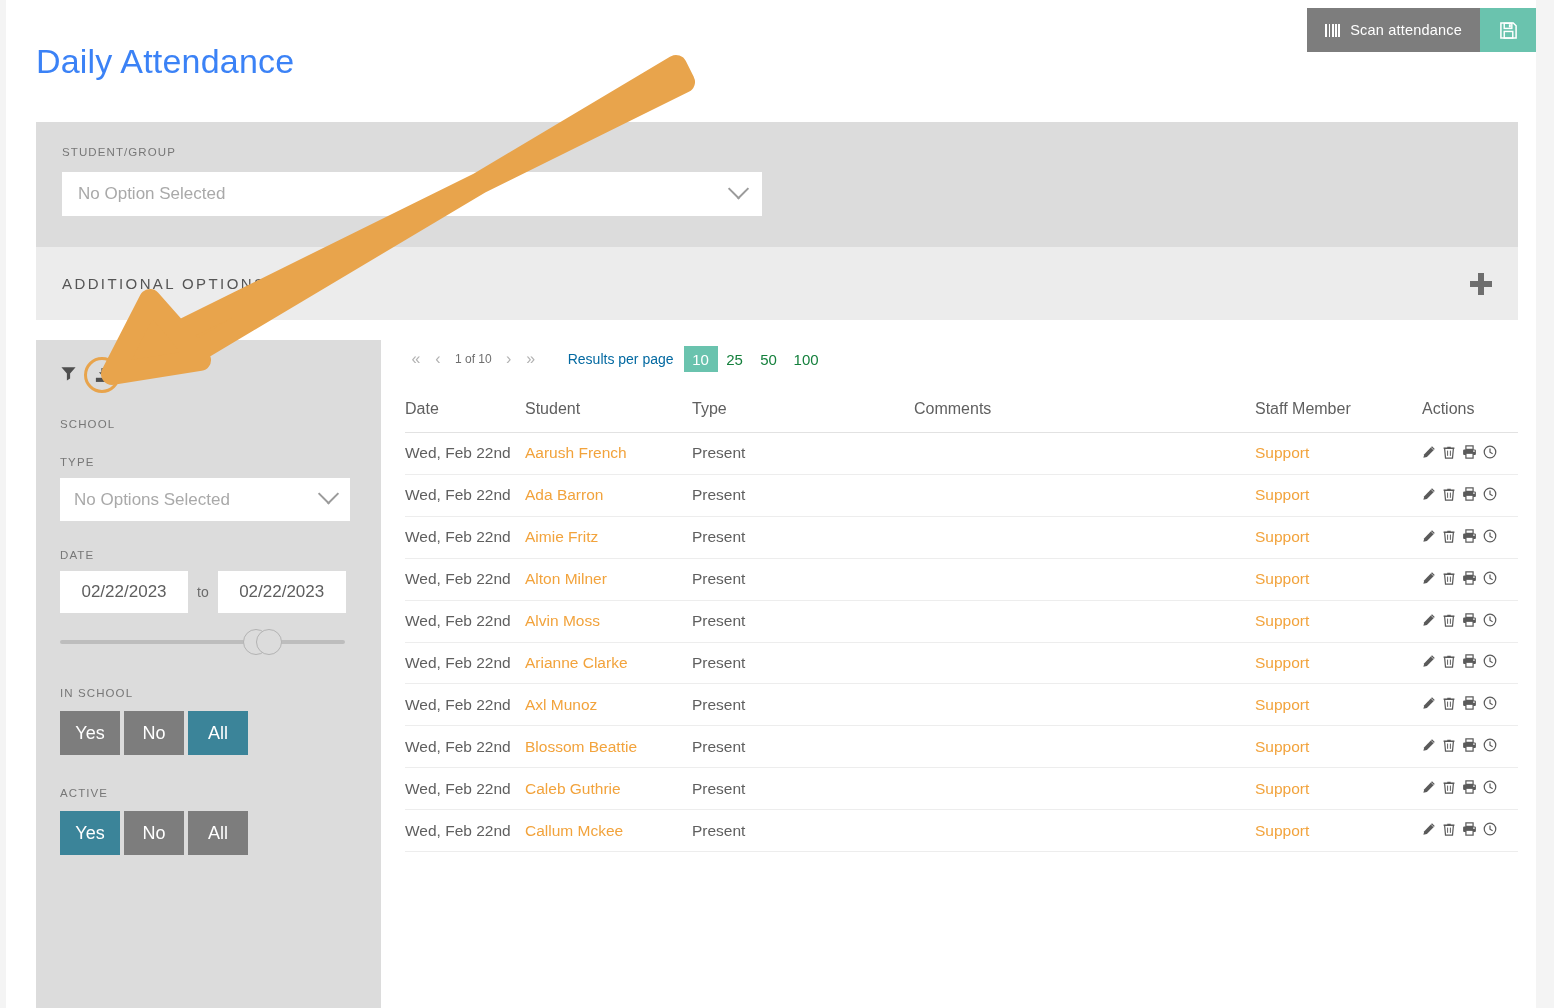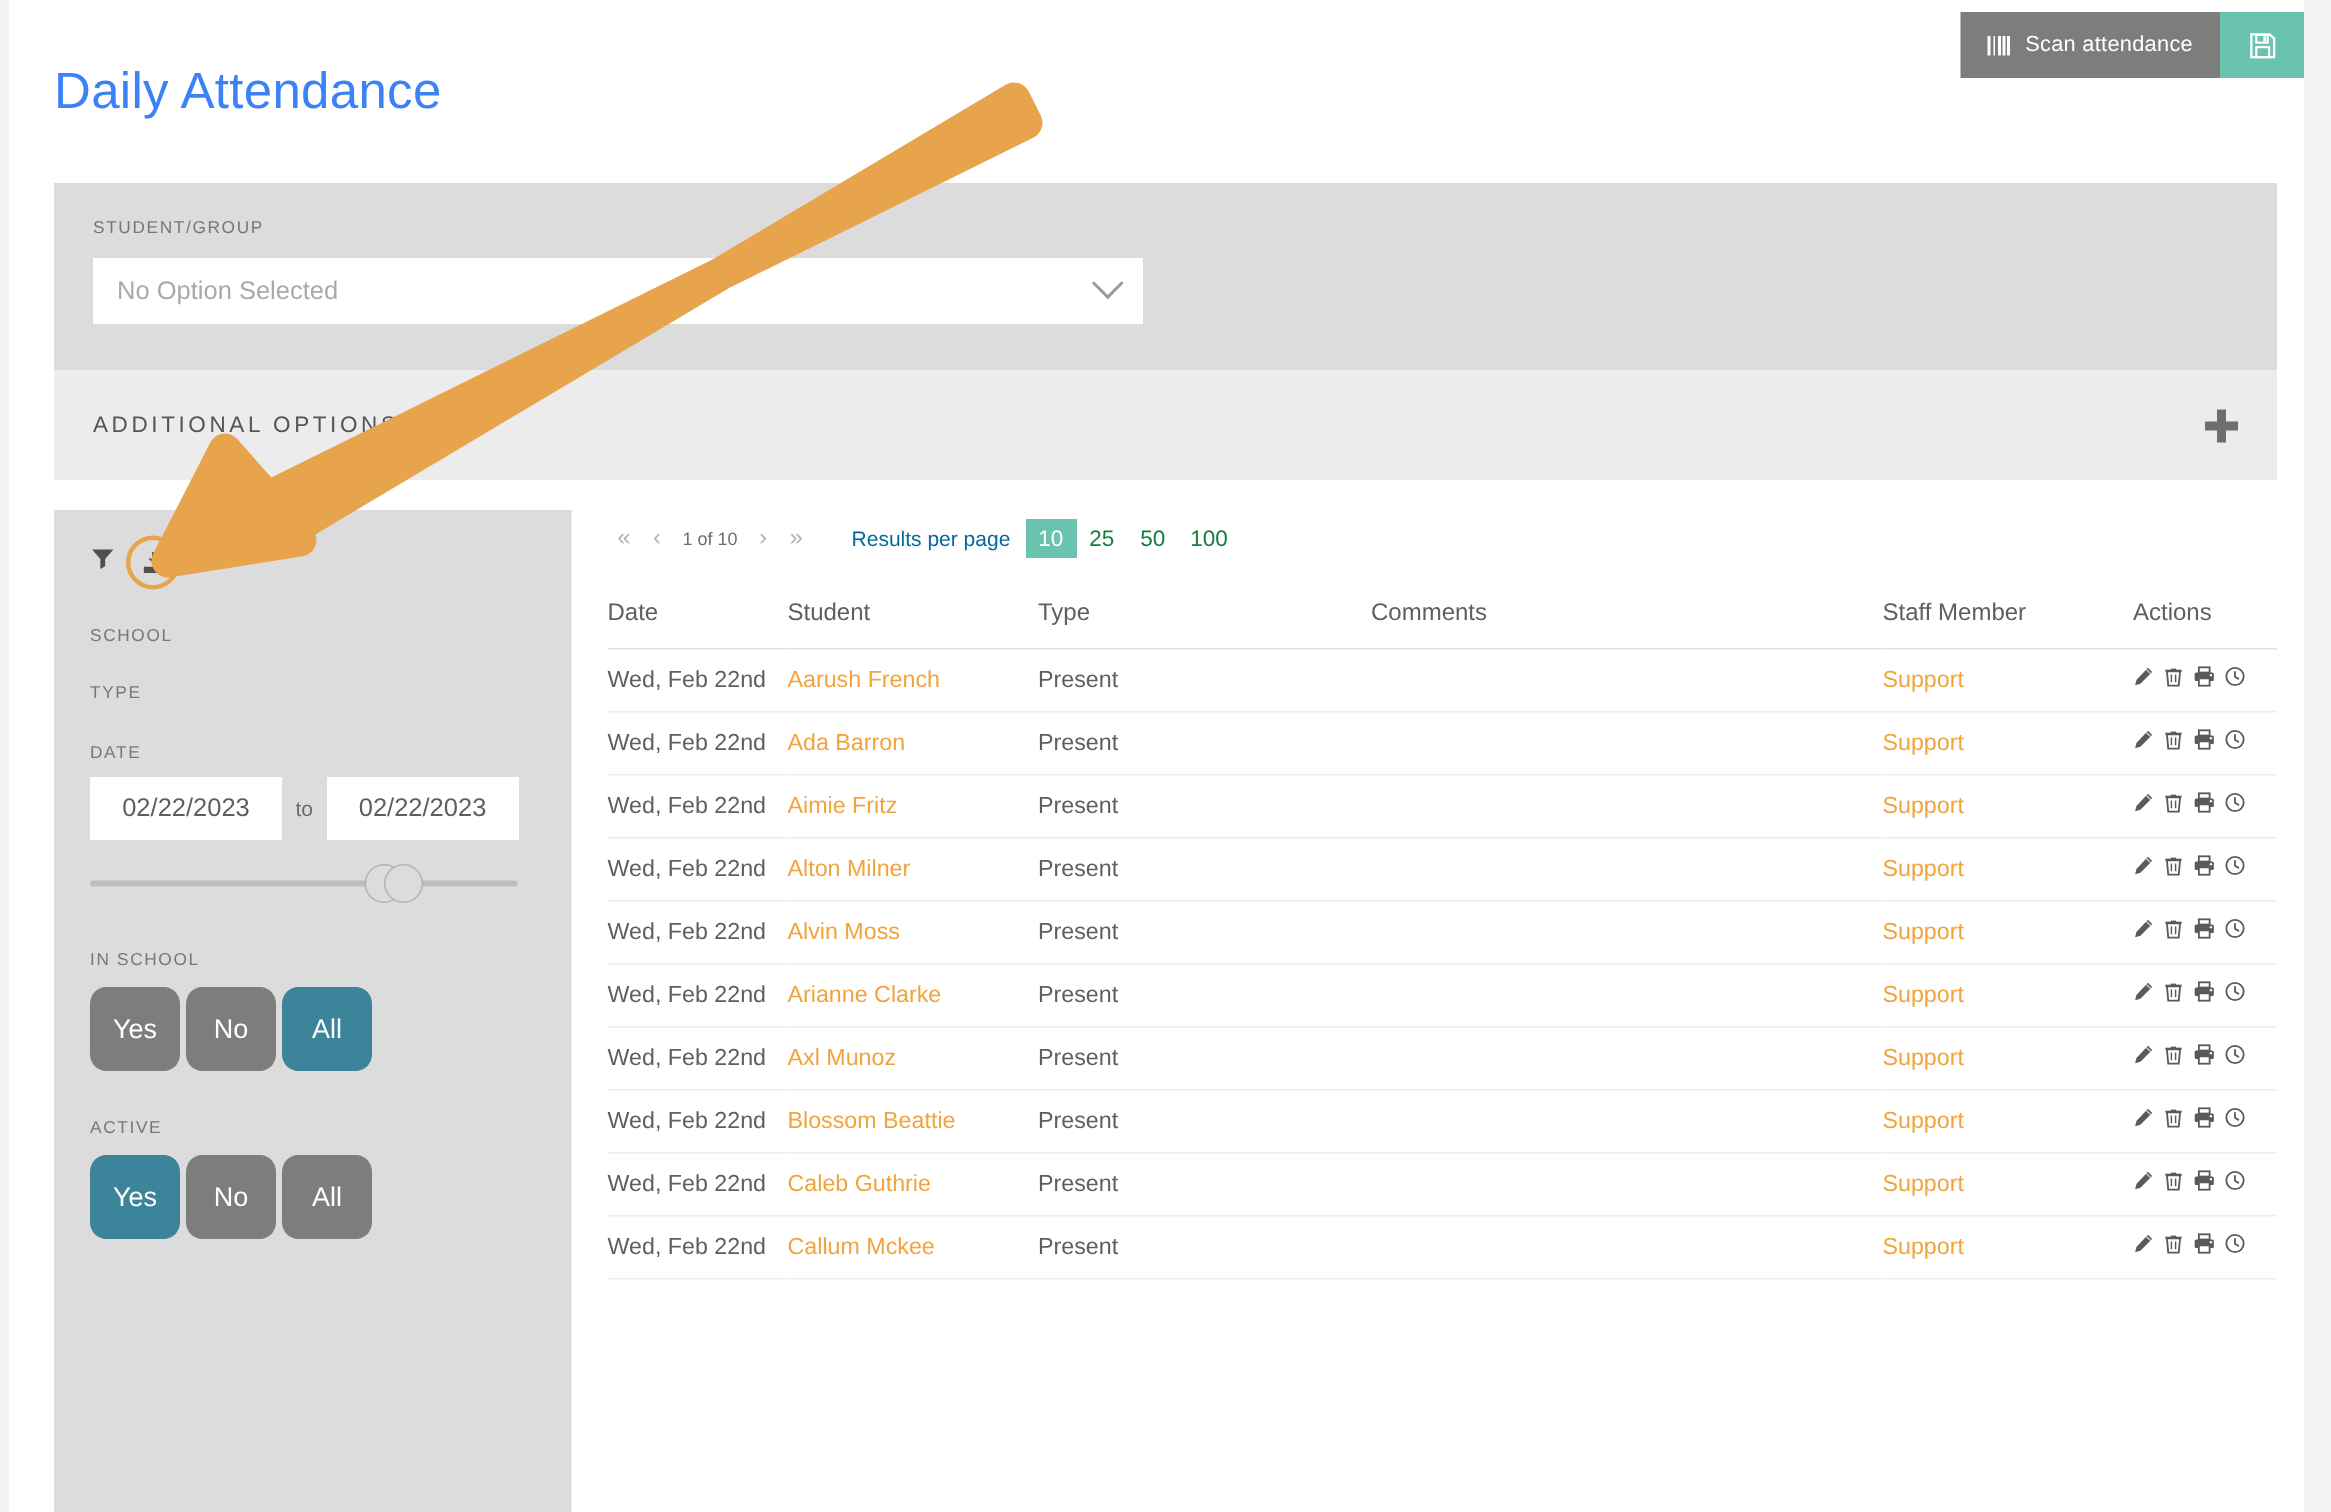--- a/index.html
+++ b/index.html
@@ -139,23 +139,23 @@
     position: absolute; top: 0; width: 26px; height: 26px; border-radius: 50%;
     background: #dcdcdc; border: 1.6px solid #b3b3b3; cursor: pointer;
   }
   #date-slider .handle.h1 { left: 183px; }
   #date-slider .handle.h2 { left: 196px; }
 
   .toggle-group { margin-top: 32px; }
   .toggle-group .field-label { display: block; margin-bottom: 12px; }
   .toggle-row { display: flex; gap: 4px; }
   .toggle-btn {
-    width: 60px; height: 56px; background: #7d7d7d; color: #ffffff;
+    width: 60px; height: 44px; background: #7d7d7d; color: #ffffff;
     display: flex; align-items: center; justify-content: center;
-    font-size: 18px; cursor: pointer; user-select: none; border-radius: 11px;
+    font-size: 18px; cursor: pointer; user-select: none;
   }
   .toggle-btn.active { background: #3b8499; }
 
   
   #results { position: absolute; left: 405px; top: 340px; width: 1113px; }
   #pagination {
     display: flex; align-items: center; gap: 0;
     height: 38px; font-size: 15px; color: #8a8a8a;
   }
   #pagination .pg-arrow {
@@ -265,20 +265,24 @@
         </svg>
       </span>
     </div>
 
     <div class="filter-group">
       <span class="field-label">SCHOOL</span>
     </div>
 
     <div class="filter-group">
       <span class="field-label">TYPE</span>
+      <div class="select-box">
+        <span class="ph">No Options Selected</span>
+        <span class="chev"></span>
+      </div>
     </div>
 
     <div id="date-group">
       <span class="field-label" style="display:block;margin-bottom:10px;">DATE</span>
       <div id="date-inputs">
         <input class="date-input" readonly="" value="02/22/2023" style="">
         <span id="date-to">to</span>
         <input class="date-input" readonly="" value="02/22/2023" style="">
       </div>
       <div id="date-slider">

